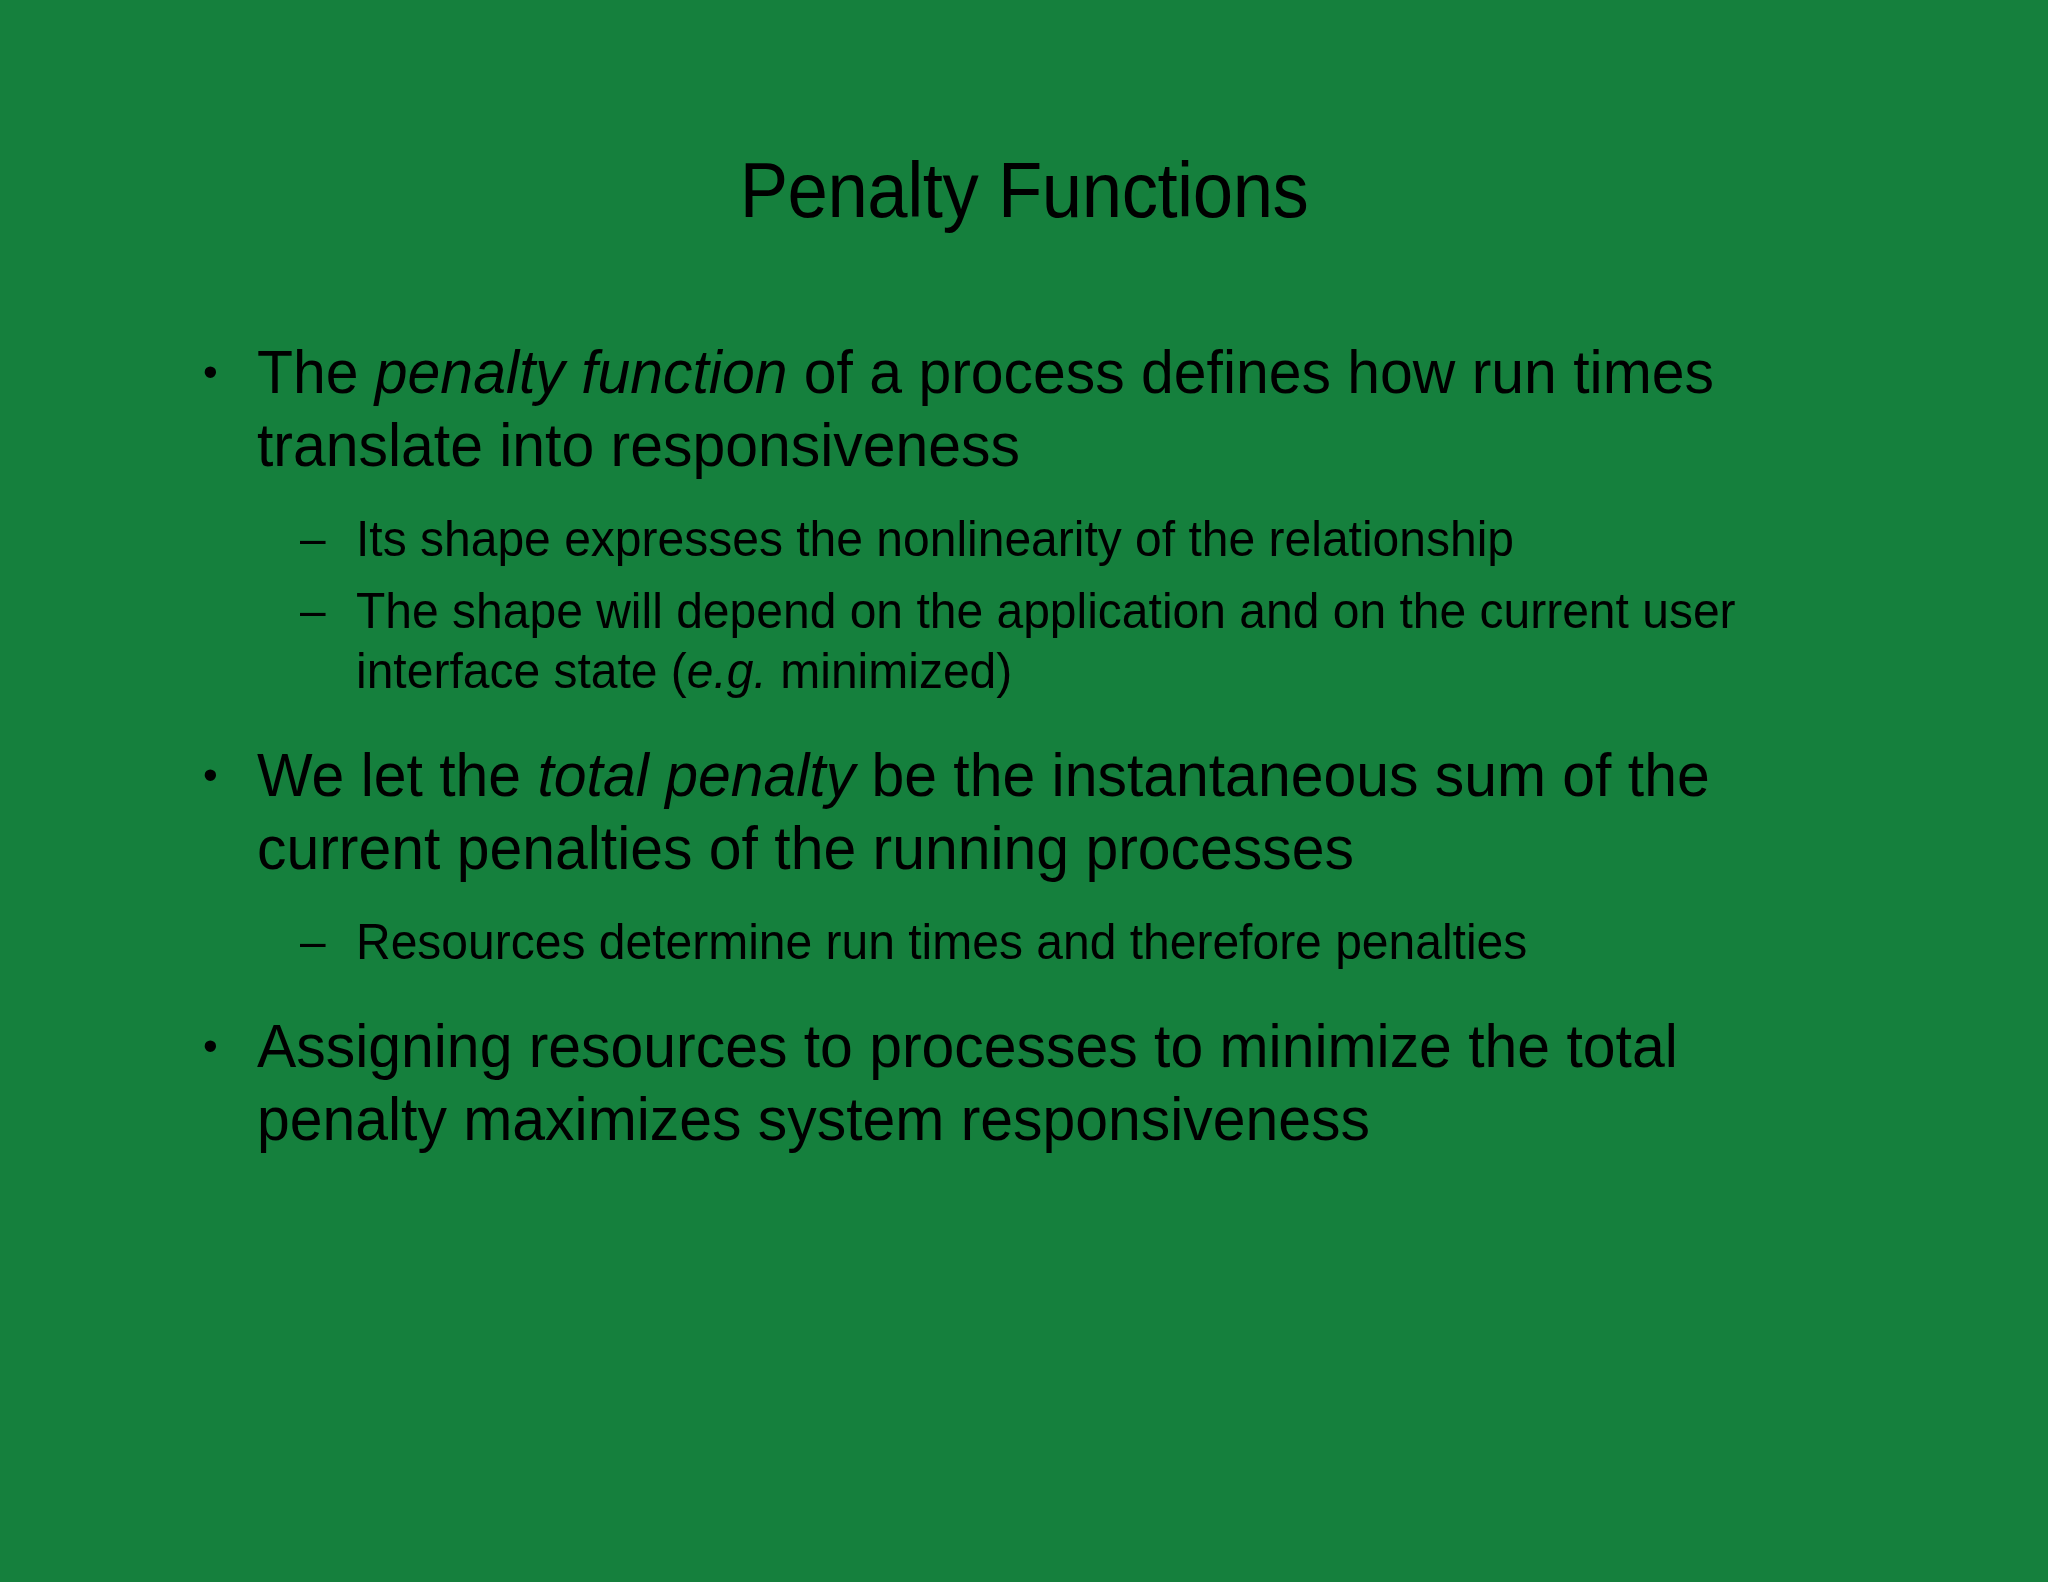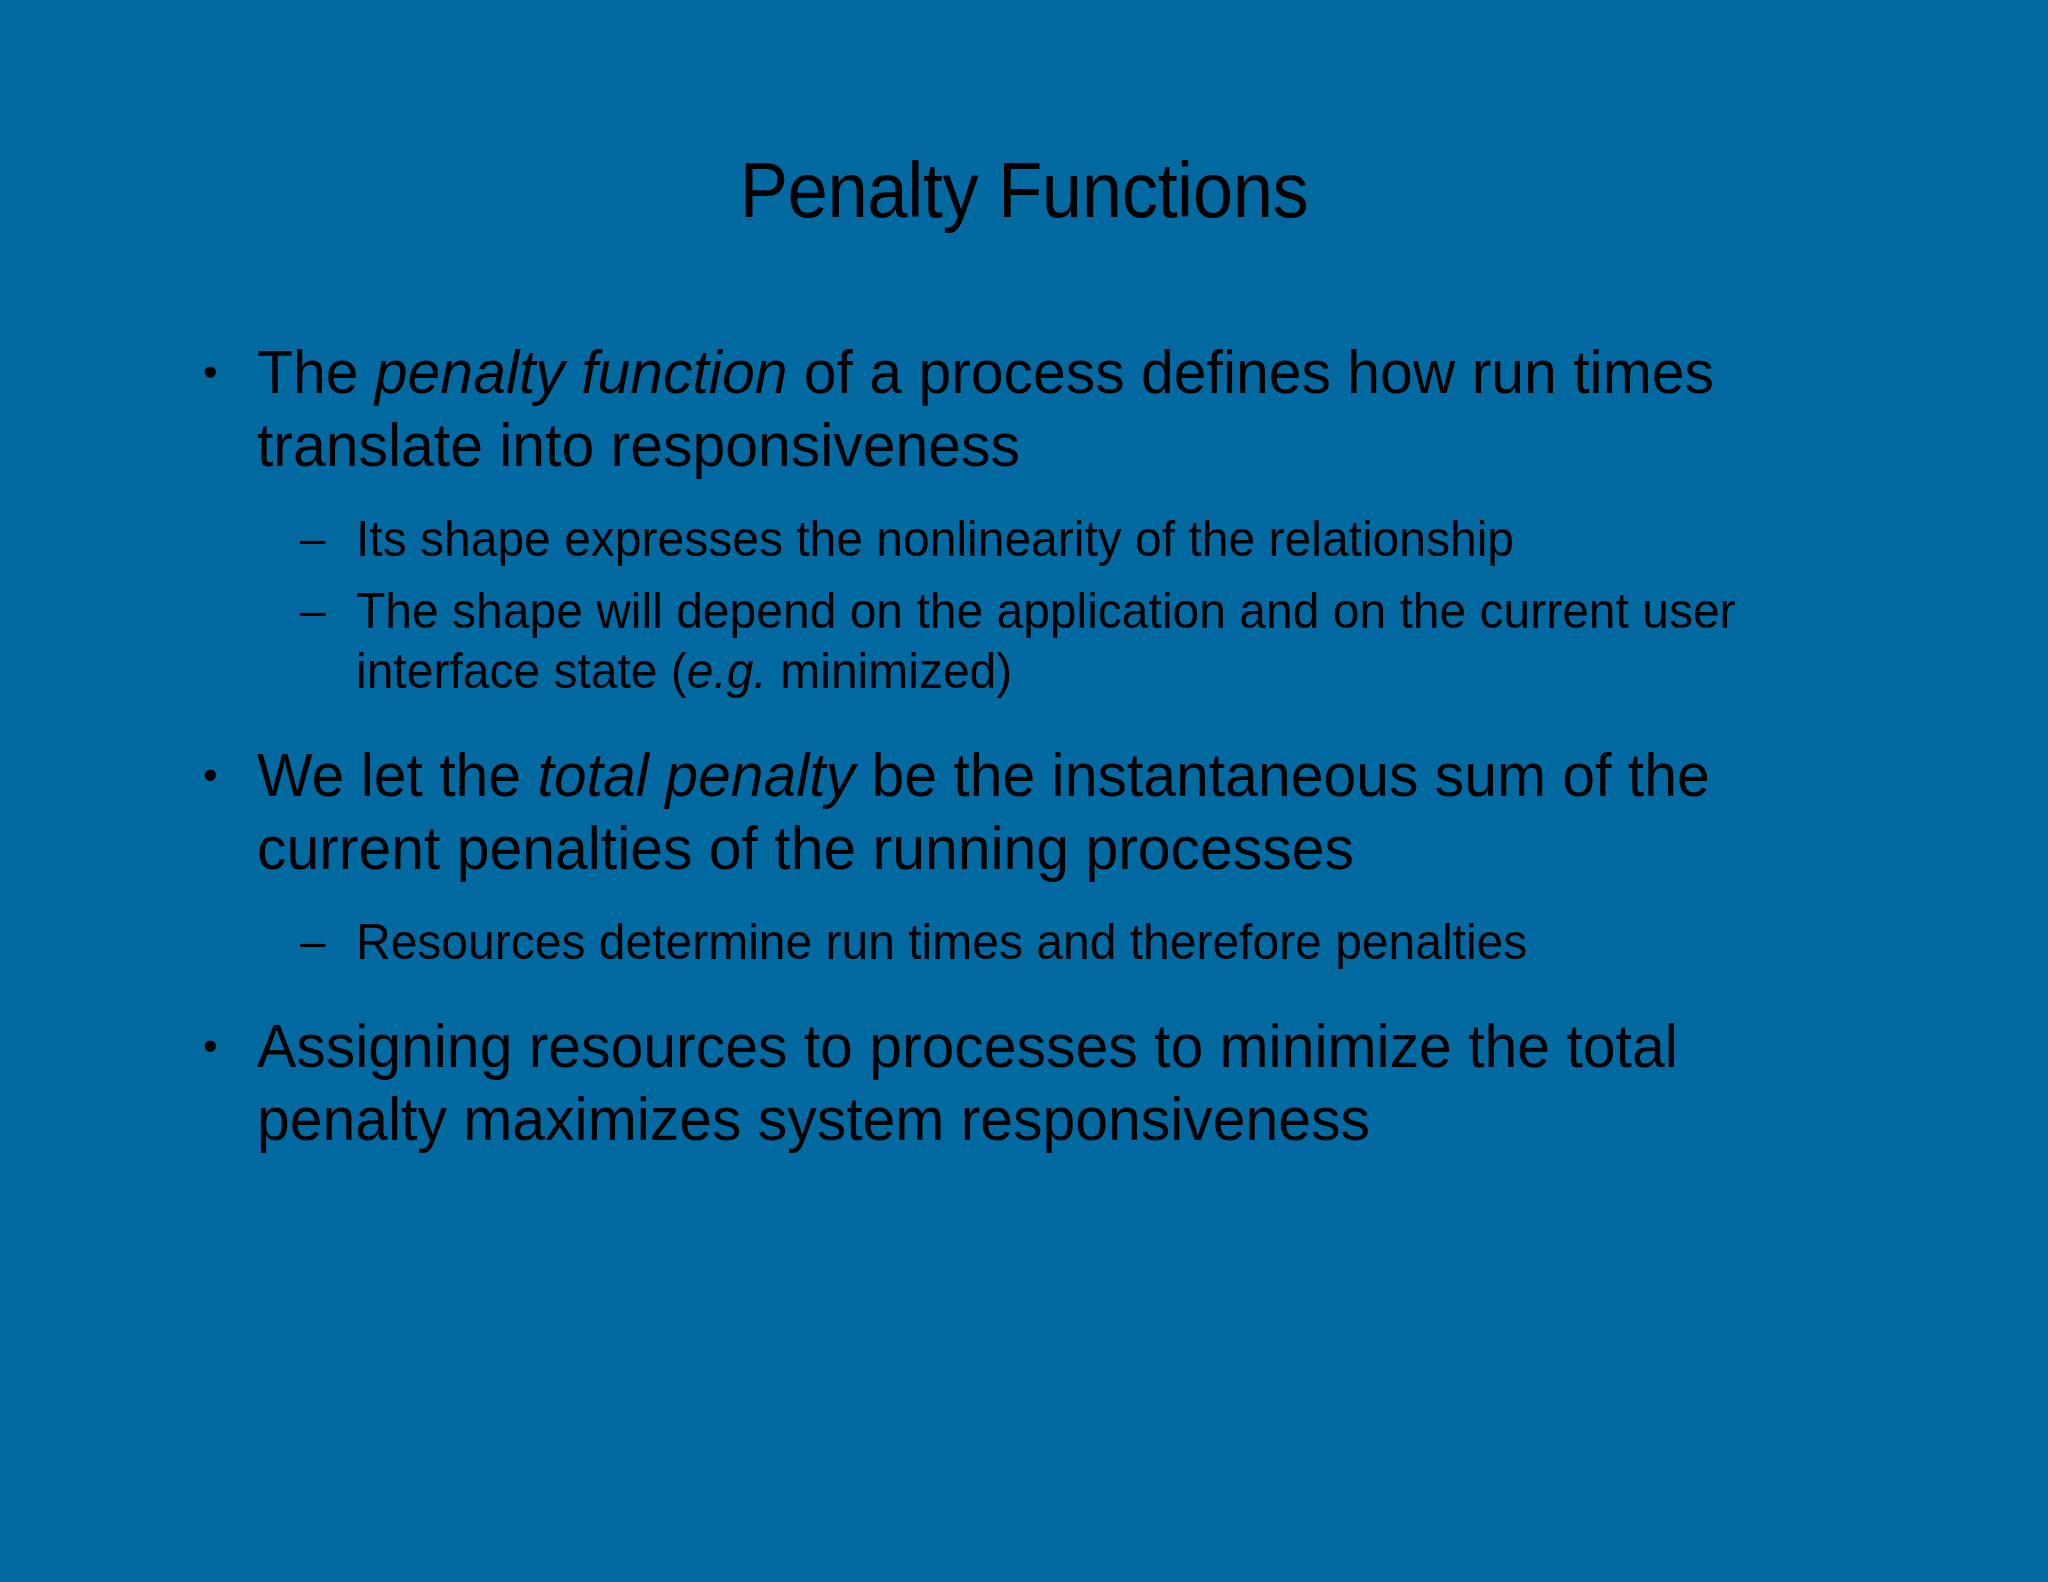--- a/index.html
+++ b/index.html
@@ -12,21 +12,21 @@
     height: 1582px;
     font-family: "Liberation Sans", sans-serif;
     color: #000000;
     overflow: hidden;
   }
 
   .slide {
     position: relative;
     width: 2048px;
     height: 1582px;
-    background: #0369a1;
+    background: #15803d;
     box-sizing: border-box;
   }
 
   
   .slide-title {
     position: absolute;
     left: 0;
     top: 150px;
     width: 2048px;
     text-align: center;

